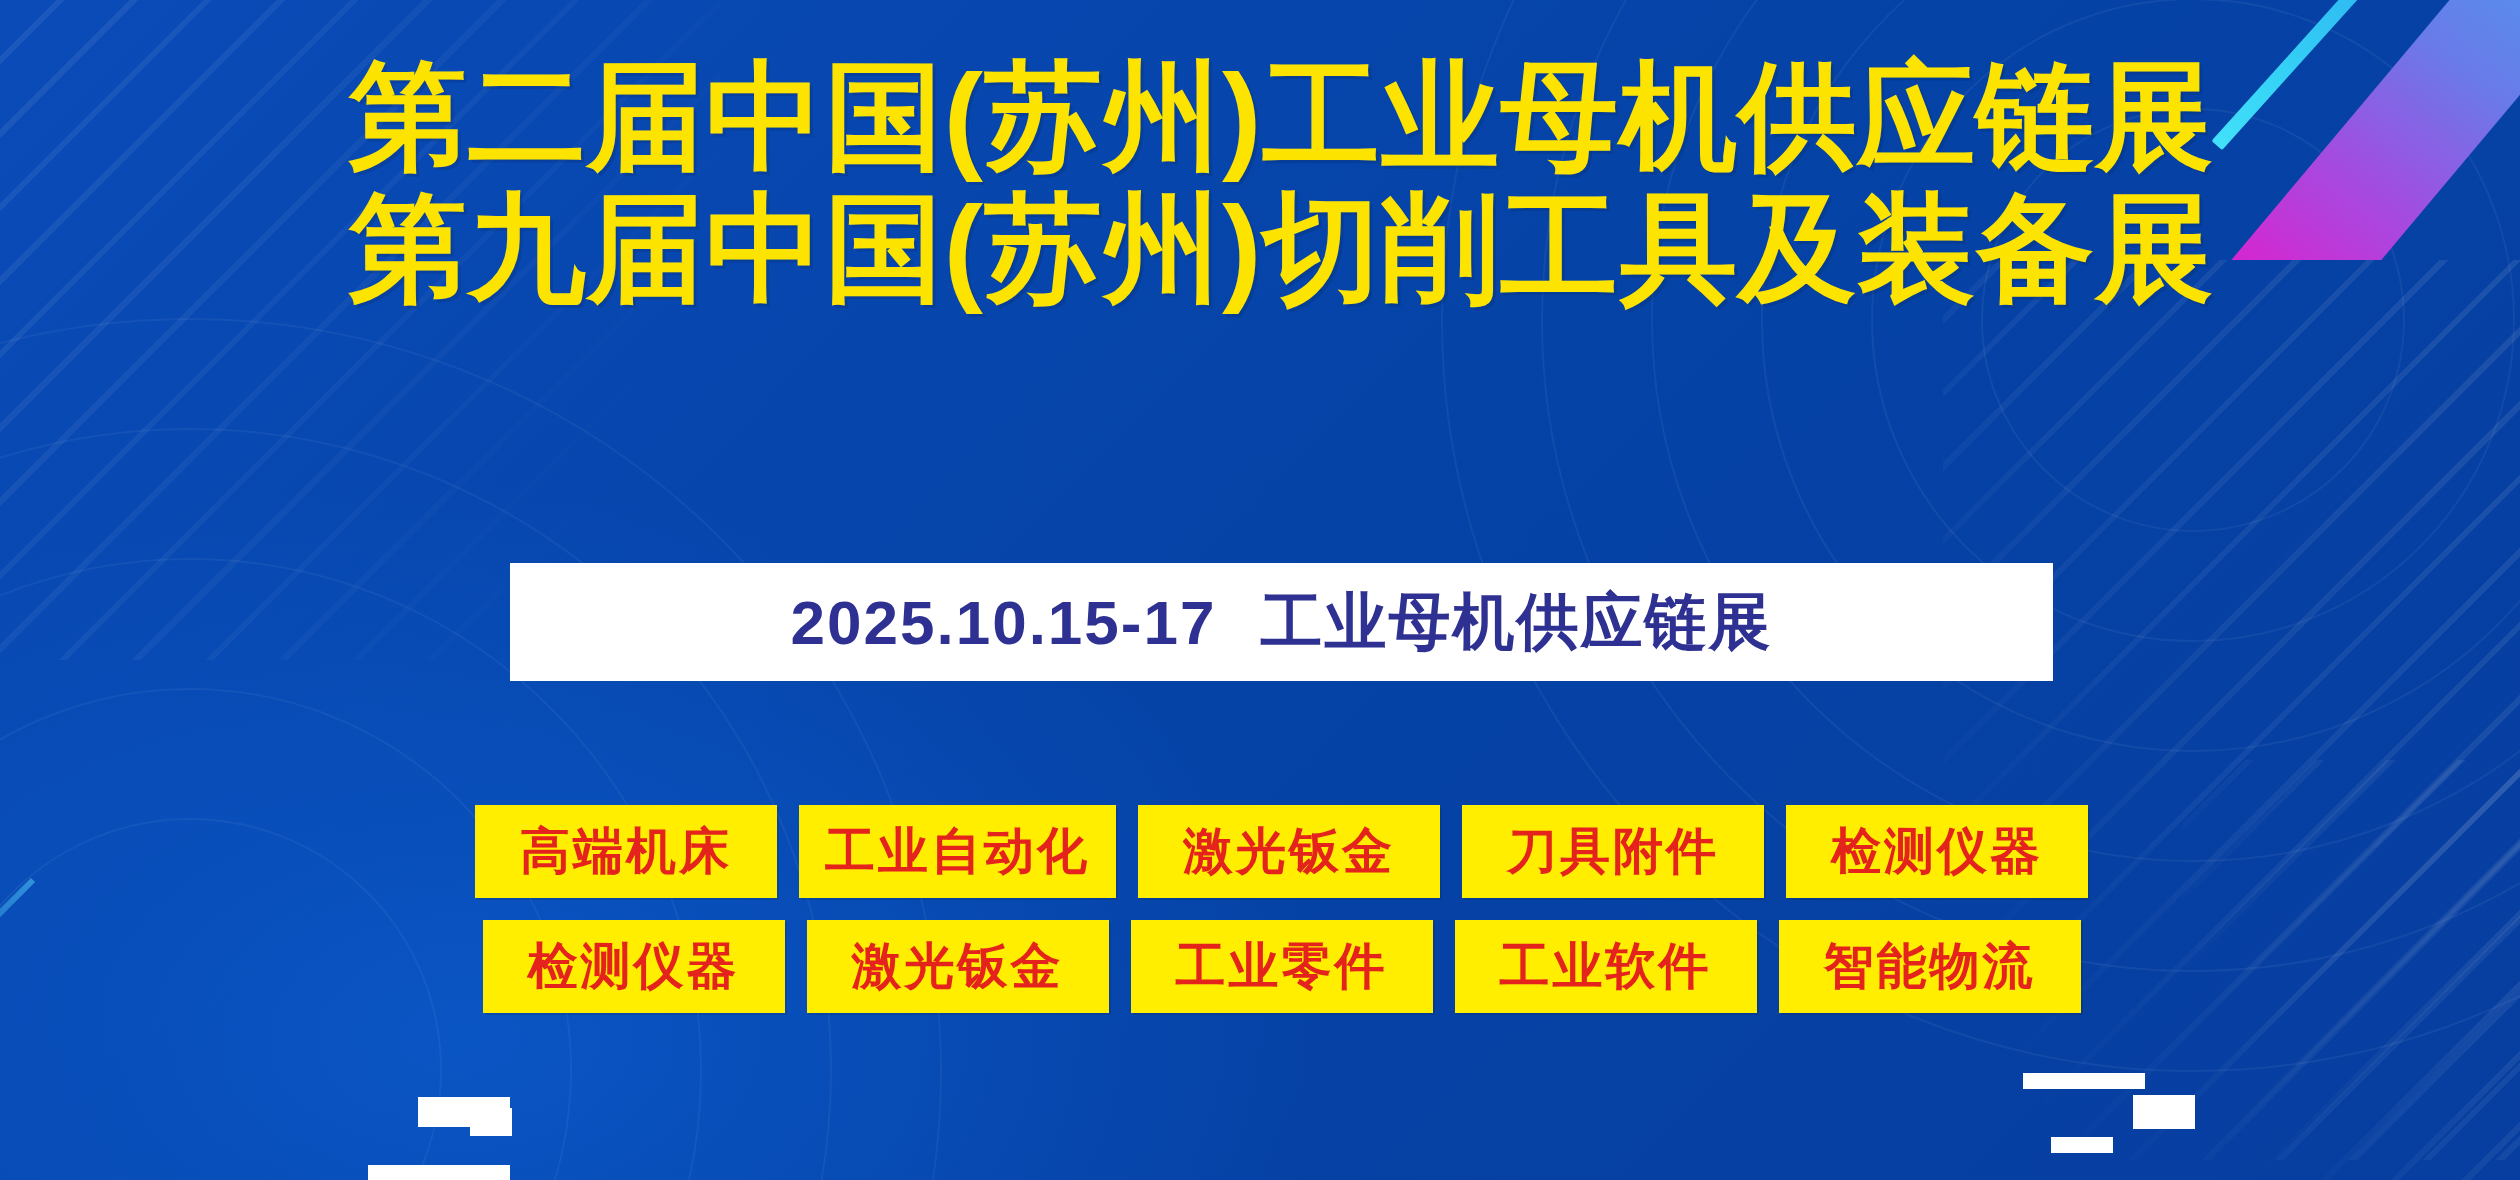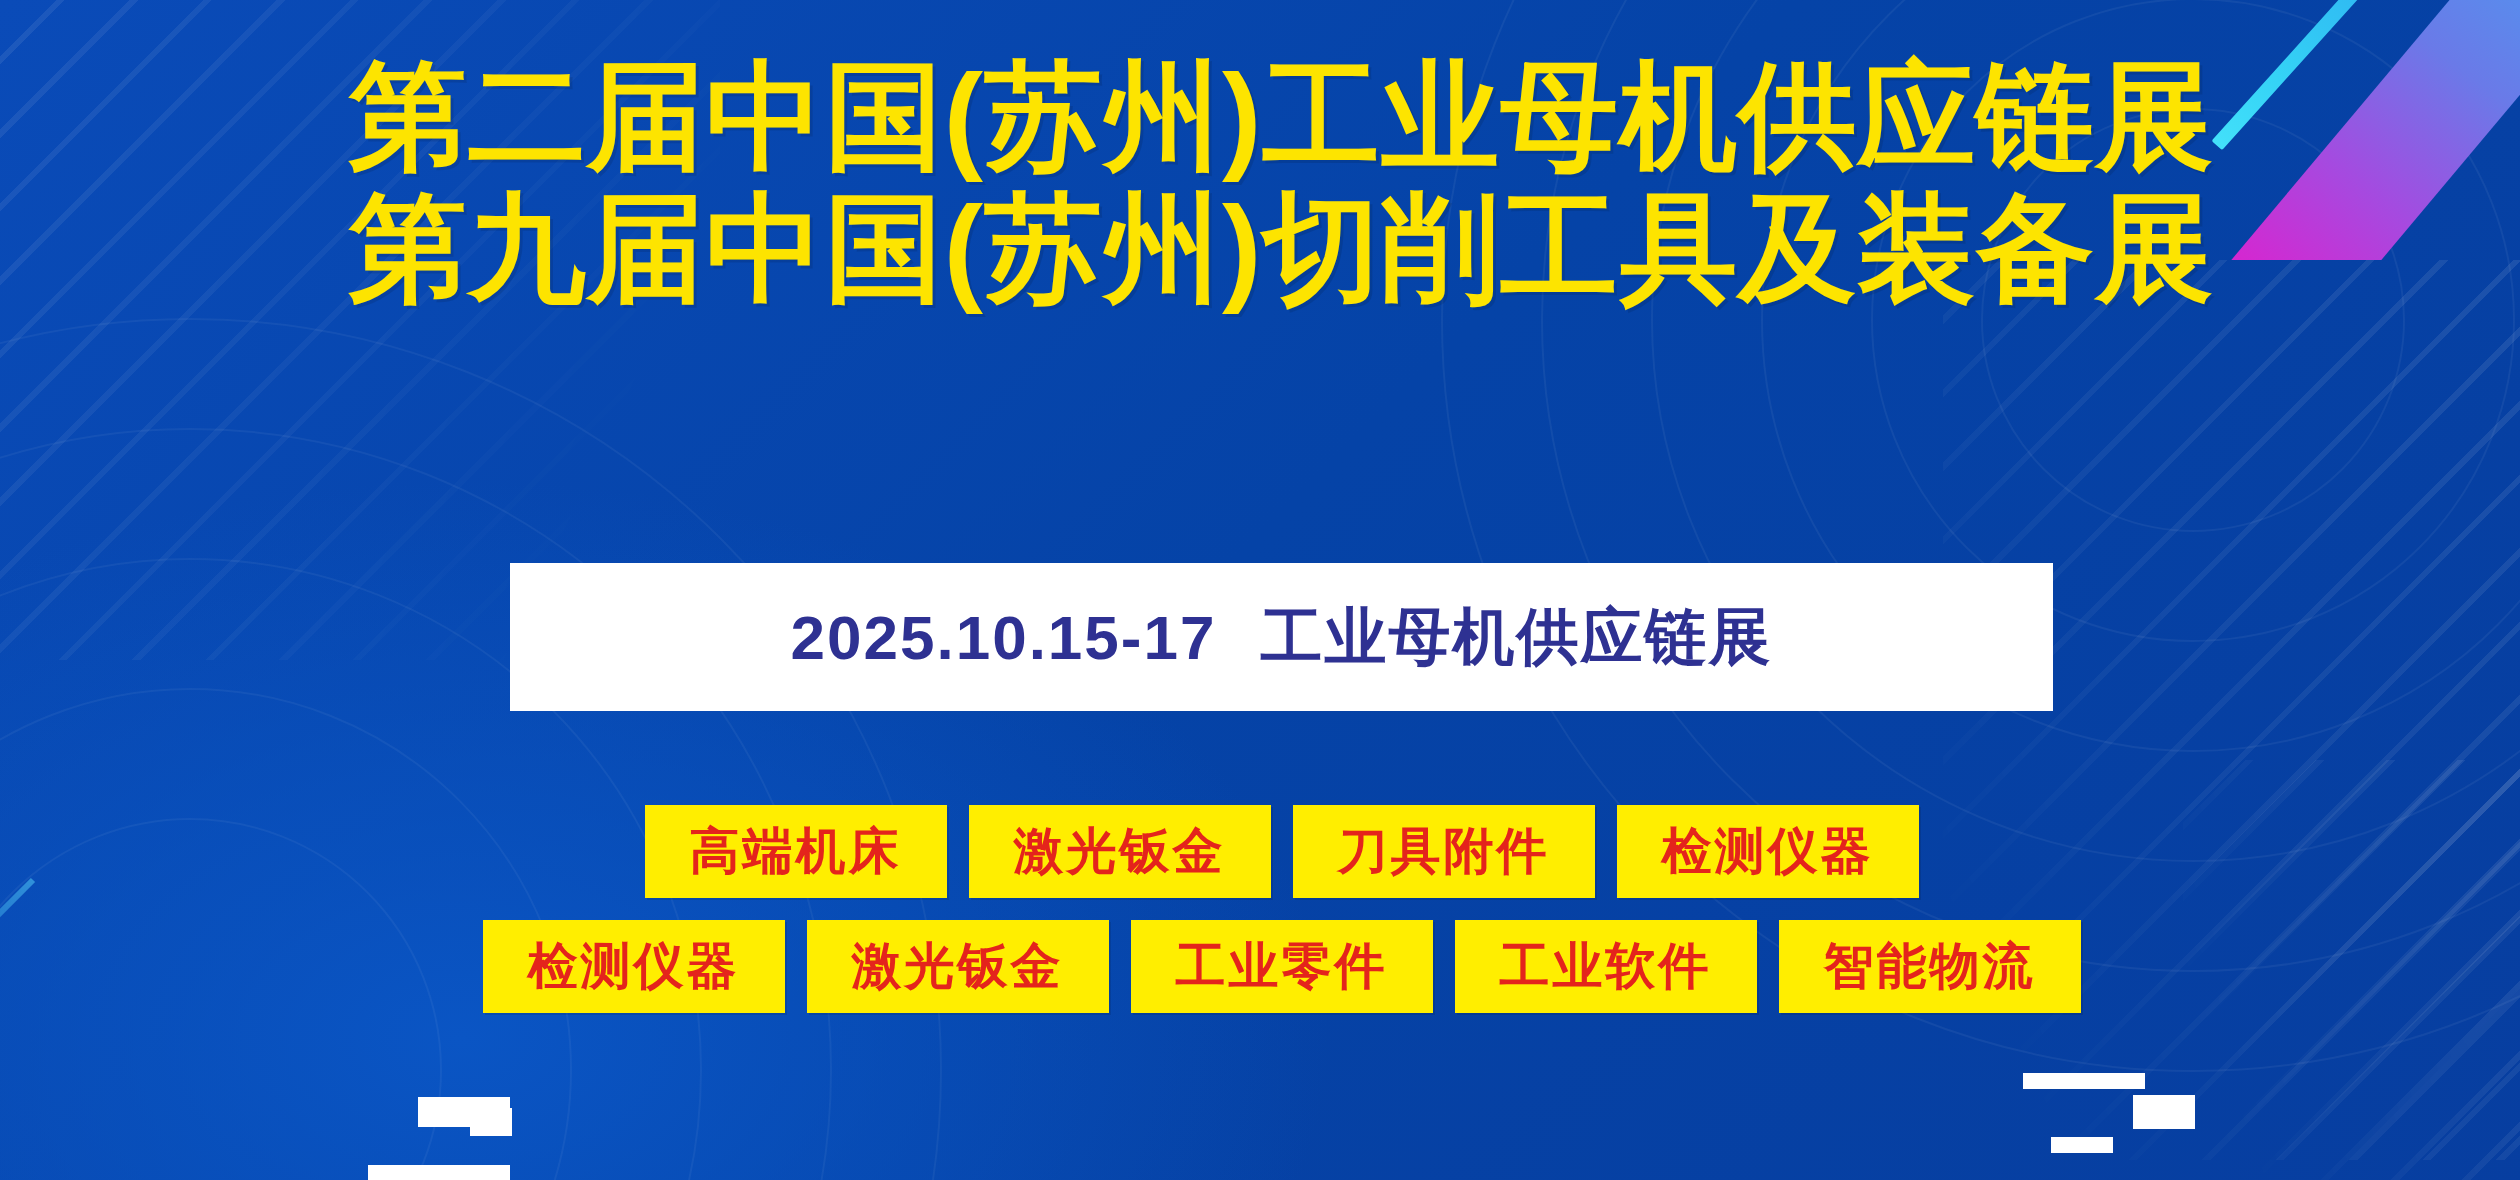--- a/index.html
+++ b/index.html
@@ -115,21 +115,21 @@
     white-space:nowrap;
     text-shadow: 3px 3px 0 rgba(0,0,0,0.10);
   }
 
   
   .date-wrap {
     position:absolute; left:0; right:0; top:545px; height:150px; z-index:5;
   }
   .date-bar {
     position:absolute;
-    left:510px; right:510px; top:18px; height:148px;
+    left:510px; right:510px; top:18px; height:118px;
     background:#ffffff;
   }
   .date-text {
     position:absolute; inset:0;
     display:flex; align-items:center; justify-content:center;
     color:#2e3192;
     font-size:62px;
     font-weight:700;
     letter-spacing:2px;
     white-space:nowrap;
@@ -216,20 +216,21 @@
       <div class="date-text">
         <span>2025.10.15-17</span>
         <span class="venue">工业母机供应链展</span>
       </div>
     </div>
   </div>
 
   <div class="tags">
     <div class="tag-row">
       <div class="tag">高端机床</div>
+      <div class="tag">工业自动化</div>
       <div class="tag">激光钣金</div>
       <div class="tag">刀具附件</div>
       <div class="tag">检测仪器</div>
     </div>
     <div class="tag-row">
       <div class="tag">检测仪器</div>
       <div class="tag">激光钣金</div>
       <div class="tag">工业零件</div>
       <div class="tag">工业软件</div>
       <div class="tag">智能物流</div>

